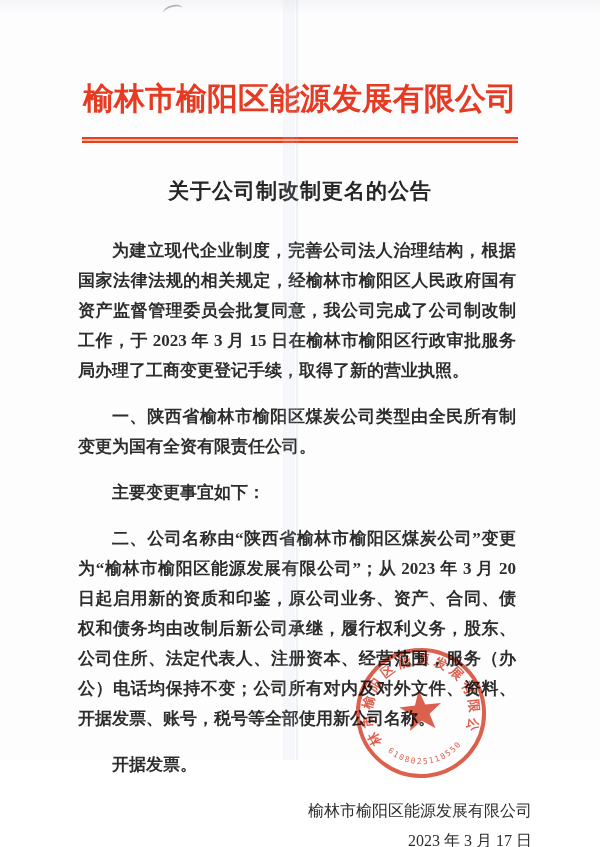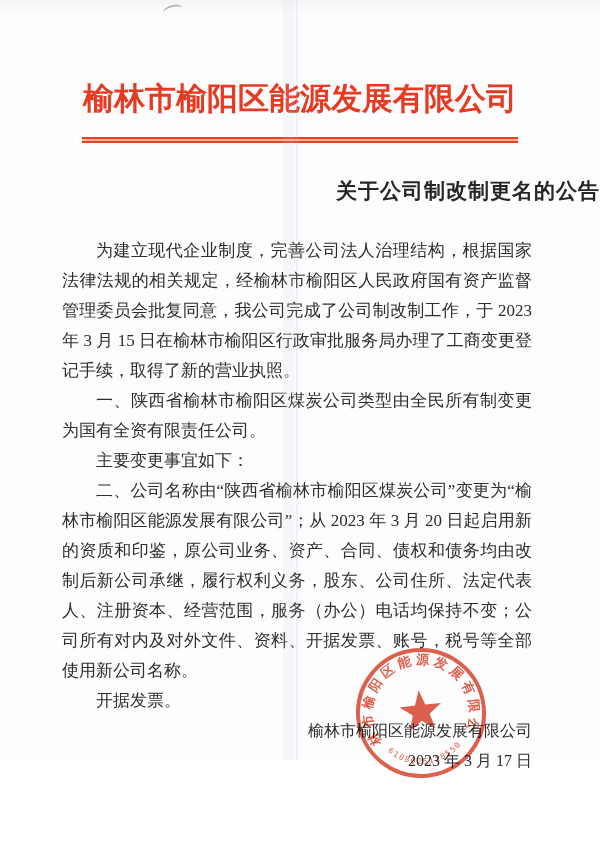--- a/index.html
+++ b/index.html
@@ -43,33 +43,33 @@
   }
   .red-rule {
     width: 436px; height: 2px;
     margin: 17px auto 0 auto;
     background: #ffb096;
     border-top: 2px solid var(--rule-red, #e8401f);
     border-bottom: 2px solid var(--rule-red, #e8401f);
   }
   .doc-title {
     margin: 34px 0 4px 0;
-    text-align: right;
+    text-align: center;
     font-size: 21px; font-weight: bold;
     letter-spacing: 1px;
     line-height: 28px;
     color: #262626;
   }
   .doc-body {
     margin: 31px 68px 0 62px;
     font-size: 17px;
     line-height: 30px;
     text-align: justify;
   }
-  .doc-body p { margin: 0; text-indent: 2em; }
+  .doc-body p { margin: 16px; text-indent: 2em; font-weight: bold; }
   .signature {
     margin: 0 68px 0 62px;
     text-align: right;
     font-size: 16px;
     line-height: 30px;
   }
   .seal {
     position: absolute;
     left: 346px; top: 638px;
     width: 150px; height: 150px;

